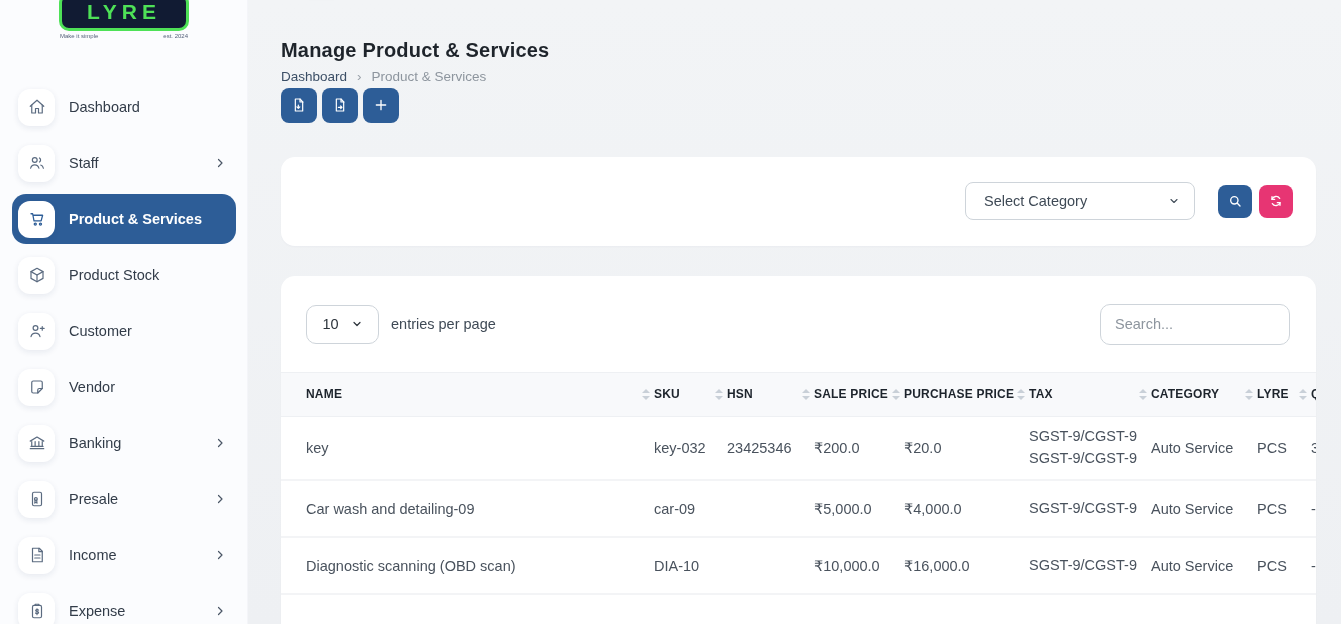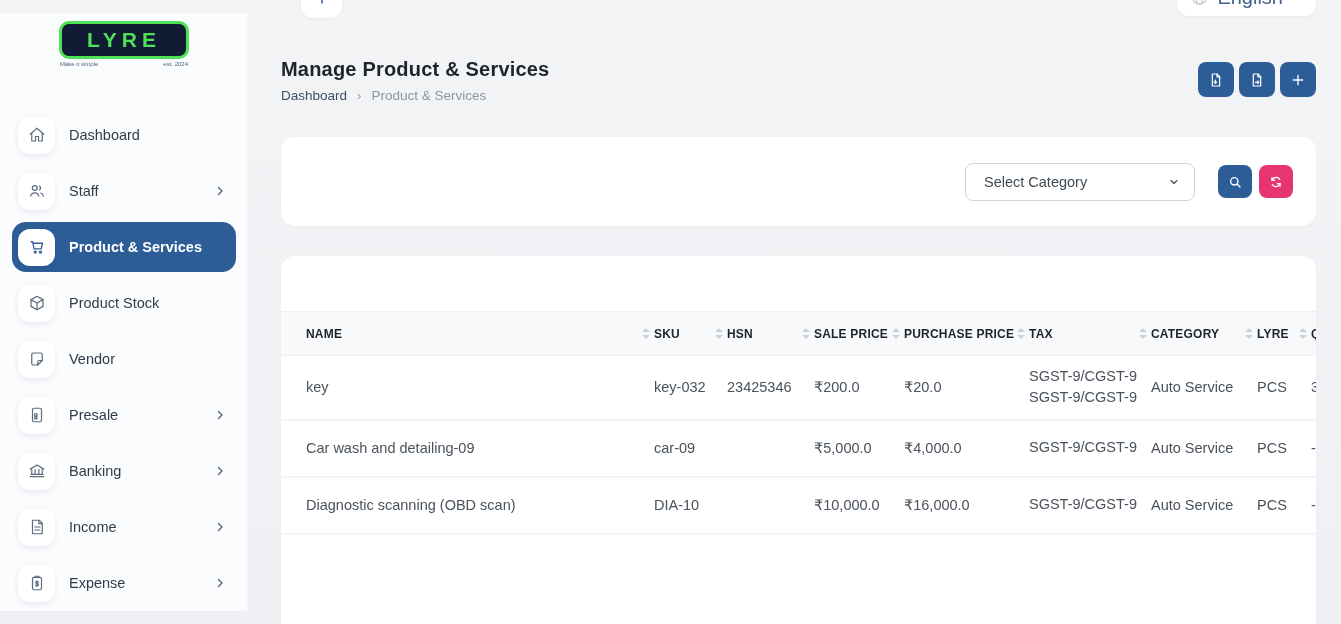--- a/index.html
+++ b/index.html
@@ -49,21 +49,21 @@
   .chev { color:#8a939e; display:flex; }
   .chev svg { width:12px; height:12px; }
   .add-btn { width:41px; height:41px; border-radius:12px; margin-left:20px; color:#2d5d97;
              justify-content:center; }
   .add-btn svg { width:18px; height:18px; }
   .lang-pill { margin-left:auto; height:38px; padding:0 13px; gap:8px; }
   .globe { color:#c2c8d0; display:flex; }
   .globe svg { width:19px; height:19px; }
   .lang-text { color:#44618c; font-size:20px; }
 
-  .title-row { margin-top:38px; display:flex; justify-content:space-between; align-items:flex-start; }
+  .title-row { margin-top:38px; display:flex; justify-content:space-between; align-items:flex-start;flex-direction:column; }
   .page-title { font-size:20px; font-weight:700; color:#1e242b; letter-spacing:.2px; }
   .breadcrumb { margin-top:7px; font-size:13.5px; display:flex; gap:10px; align-items:center; }
   .crumb-link { color:#3c4f66; cursor:pointer; }
   .crumb-sep { color:#9aa1a9; }
   .crumb-current { color:#8d959e; }
   .action-btns { display:flex; gap:5px; margin-top:4px; }
   .action-btn { width:36px; height:35px; border-radius:8px; background:#2d5d97; color:#fff;
                 border:none; display:flex; align-items:center; justify-content:center; cursor:pointer; }
   .action-btn svg { width:16px; height:16px; }
 
@@ -168,56 +168,66 @@
         <span class="icon-card">
           <svg viewBox="0 0 24 24" fill="none" stroke="currentColor" stroke-width="1.6" stroke-linecap="round" stroke-linejoin="round">
               <path d="M12 3l8 4.5v9L12 21l-8-4.5v-9z"></path>
               <path d="M4 7.5l8 4.5 8-4.5"></path>
               <path d="M12 12v9"></path>
             </svg>
         </span>
         <span class="nav-label">Product Stock</span>
       </div>
 
+      <div class="nav-item">
+        <span class="icon-card">
+          <svg viewBox="0 0 24 24" fill="none" stroke="currentColor" stroke-width="1.6" stroke-linecap="round" stroke-linejoin="round">
+              <circle cx="10" cy="8" r="3.2"></circle>
+              <path d="M4 19.5c.7-3.2 3-4.8 6-4.8s5.3 1.6 6 4.8"></path>
+              <path d="M16.5 8.5h5M19 6v5"></path>
+            </svg>
+        </span>
+        <span class="nav-label">Customer</span>
+      </div>
 
       <div class="nav-item">
         <span class="icon-card">
           <svg viewBox="0 0 24 24" fill="none" stroke="currentColor" stroke-width="1.6" stroke-linecap="round" stroke-linejoin="round">
               <path d="M5 6a2 2 0 0 1 2-2h10a2 2 0 0 1 2 2v8l-6 6H7a2 2 0 0 1-2-2z"></path>
               <path d="M13 20v-4a2 2 0 0 1 2-2h4"></path>
             </svg>
         </span>
         <span class="nav-label">Vendor</span>
+      </div>
+
+      <div class="nav-item">
+        <span class="icon-card">
+          <svg viewBox="0 0 24 24" fill="none" stroke="currentColor" stroke-width="1.6" stroke-linecap="round" stroke-linejoin="round">
+              <path d="M3 9.5L12 4l9 5.5"></path>
+              <path d="M5 10v6M9.5 10v6M14.5 10v6M19 10v6"></path>
+              <path d="M4 16.5h16M3 19.5h18"></path>
+            </svg>
+        </span>
+        <span class="nav-label">Banking</span>
+        <span class="nav-chevron">
+          <svg viewBox="0 0 24 24" fill="none" stroke="currentColor" stroke-width="2.4" stroke-linecap="round" stroke-linejoin="round">
+              <path d="M9 5l7 7-7 7"></path>
+            </svg>
+        </span>
       </div>
 
       <div class="nav-item">
         <span class="icon-card">
           <svg viewBox="0 0 24 24" fill="none" stroke="currentColor" stroke-width="1.6" stroke-linecap="round" stroke-linejoin="round">
               <path d="M8 3h8a2 2 0 0 1 2 2v14a2 2 0 0 1-2 2H8a2 2 0 0 1-2-2V5a2 2 0 0 1 2-2z"></path>
               <circle cx="10.5" cy="12" r="1.9"></circle>
               <path d="M9.5 13.6L9 17.5l1.5-1 1.5 1-.5-3.9"></path>
             </svg>
         </span>
         <span class="nav-label">Presale</span>
-        <span class="nav-chevron">
-          <svg viewBox="0 0 24 24" fill="none" stroke="currentColor" stroke-width="2.4" stroke-linecap="round" stroke-linejoin="round">
-              <path d="M9 5l7 7-7 7"></path>
-            </svg>
-        </span>
-      </div>
-
-      <div class="nav-item">
-        <span class="icon-card">
-          <svg viewBox="0 0 24 24" fill="none" stroke="currentColor" stroke-width="1.6" stroke-linecap="round" stroke-linejoin="round">
-              <path d="M3 9.5L12 4l9 5.5"></path>
-              <path d="M5 10v6M9.5 10v6M14.5 10v6M19 10v6"></path>
-              <path d="M4 16.5h16M3 19.5h18"></path>
-            </svg>
-        </span>
-        <span class="nav-label">Banking</span>
         <span class="nav-chevron">
           <svg viewBox="0 0 24 24" fill="none" stroke="currentColor" stroke-width="2.4" stroke-linecap="round" stroke-linejoin="round">
               <path d="M9 5l7 7-7 7"></path>
             </svg>
         </span>
       </div>
 
       <div class="nav-item">
         <span class="icon-card">
           <svg viewBox="0 0 24 24" fill="none" stroke="currentColor" stroke-width="1.6" stroke-linecap="round" stroke-linejoin="round">
@@ -342,20 +352,32 @@
               <path d="M17.5 8A6.5 6.5 0 0 0 6 9.5"></path>
               <path d="M6 5.5v4h4"></path>
               <path d="M6.5 16a6.5 6.5 0 0 0 11.5-1.5"></path>
               <path d="M18 18.5v-4h-4"></path>
             </svg>
         </span>
       </button>
     </div>
 
     <div class="table-card">
+      <div class="table-controls">
+        <div class="page-size">
+          <span>10</span>
+          <span class="chev">
+            <svg viewBox="0 0 24 24" fill="none" stroke="currentColor" stroke-width="2.4" stroke-linecap="round" stroke-linejoin="round">
+                <path d="M6 9l6 6 6-6"></path>
+              </svg>
+          </span>
+        </div>
+        <span class="entries-label">entries per page</span>
+        <input class="search-input" type="text" placeholder="Search..." style="">
+      </div>
 
       <div class="table-wrap">
         <table>
           <colgroup>
             <col style="width:373px">
               <col style="width:73px">
               <col style="width:87px">
             <col style="width:90px">
               <col style="width:125px">
               <col style="width:122px">

